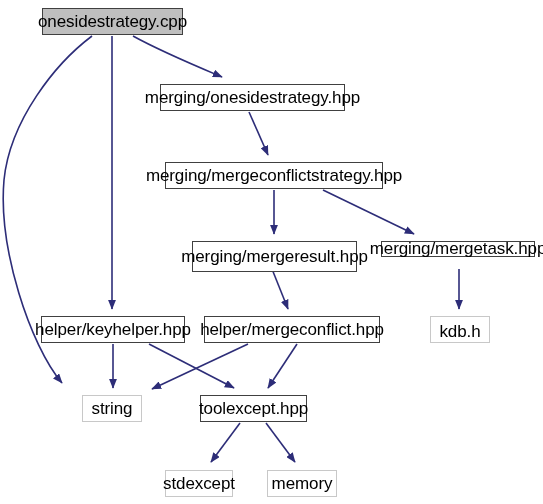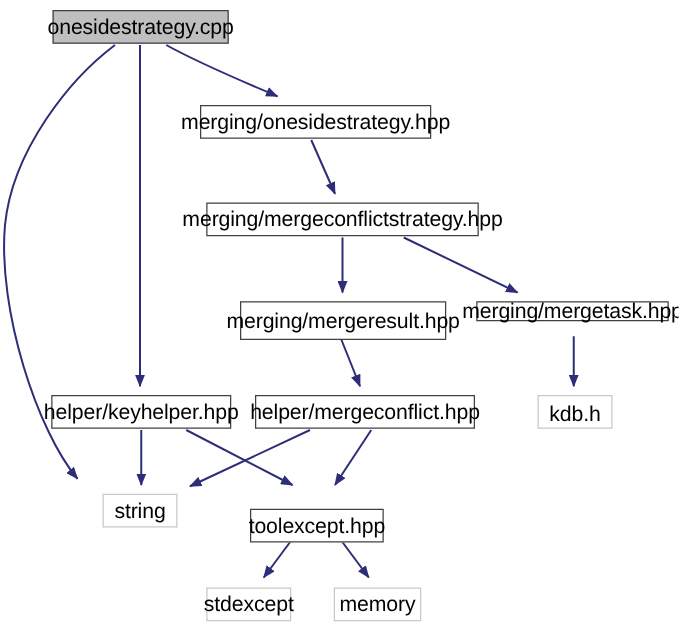--- a/index.html
+++ b/index.html
@@ -118,21 +118,21 @@
   </div>
 
   <div class="node node-sys" style="left:430px; top:316px; width:60px; height:27px;align-items:flex-end;">
     <span>kdb.h</span>
   </div>
 
   <div class="node node-sys" style="left:82px; top:395px; width:60px; height:27px;">
     <span>string</span>
   </div>
 
-  <div class="node node-hdr" style="left:200px; top:395px; width:107px; height:27px;margin-top:12px;">
+  <div class="node node-hdr" style="left:200px; top:395px; width:107px; height:27px;">
     <span>toolexcept.hpp</span>
   </div>
 
   <div class="node node-sys" style="left:165px; top:470px; width:68px; height:27px;">
     <span>stdexcept</span>
   </div>
 
   <div class="node node-sys" style="left:267px; top:470px; width:70px; height:27px;justify-content:center;">
     <span>memory</span>
   </div>

